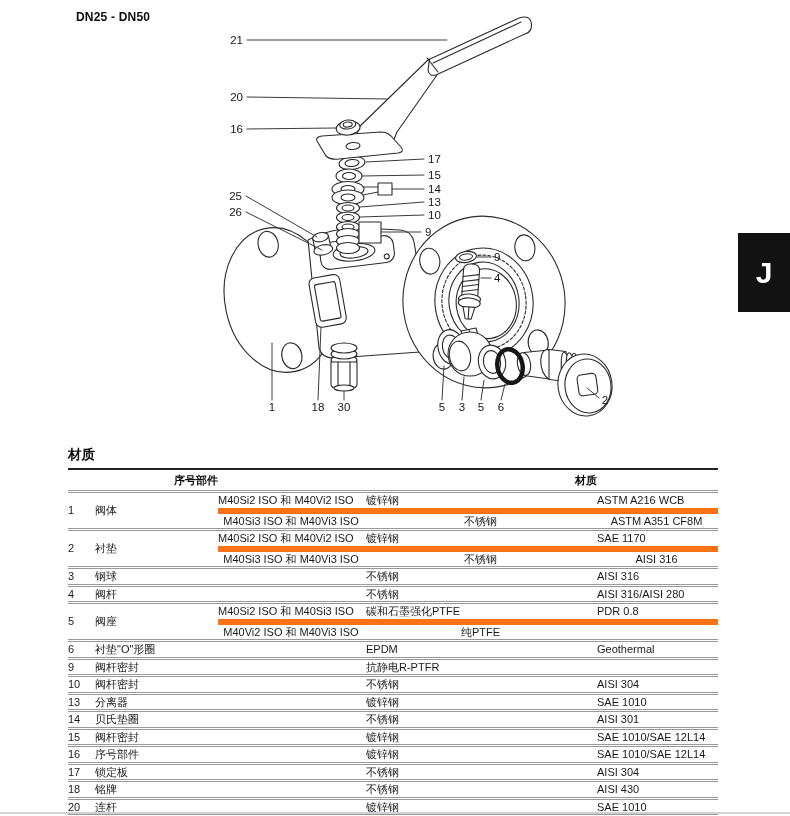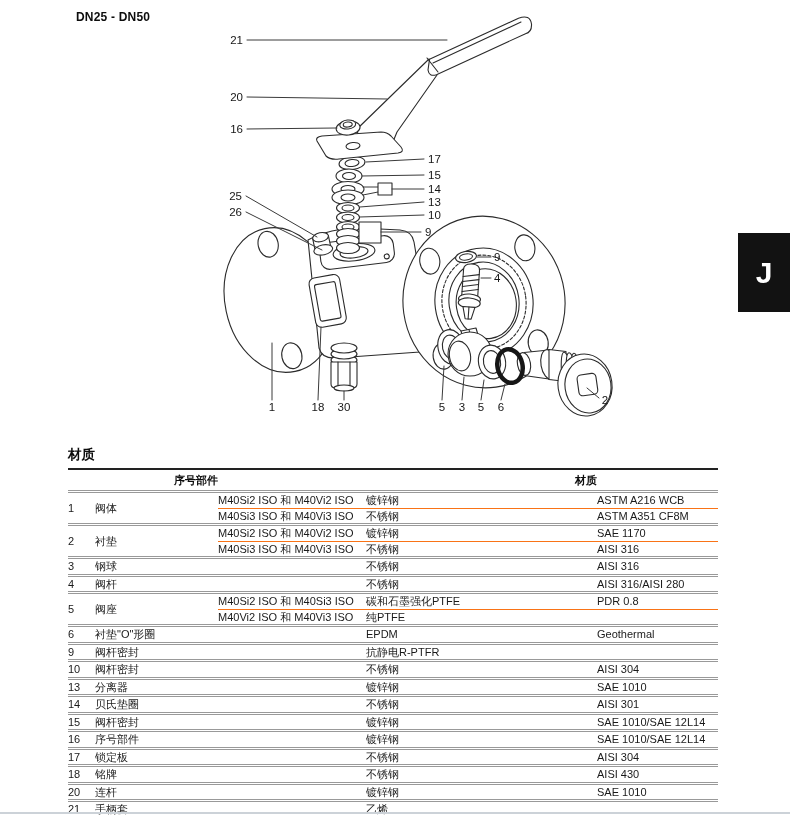--- a/index.html
+++ b/index.html
@@ -36,21 +36,21 @@
   }
   table.mat th {
     text-align:right; font-weight:bold; font-size:11px; color:#0d0d0d;
     padding:3px 0 2px 0; border-bottom:1px solid #555;
   }
   table.mat td {
     font-size:11px; line-height:12.5px; padding:1px 2px 1px 0; vertical-align:middle;
     color:#1a1a1a; white-space:nowrap; overflow:hidden;
   }
   tr.gs td { border-top:3px double #999; }
-  tr.sub td { border-top:1px solid #f97316; }
+  tr.sub td { border-top:6px solid #f97316;text-align:center; }
   .page-bottom-edge {
     position:absolute; left:0; width:790px; bottom:2px; height:2px; background:#ccd2d8;
   }
 </style>
 </head>
 <body>
 
 <div class="page-title">DN25 - DN50</div>
 
 <svg class="diagram" width="790" height="440" viewBox="0 0 790 440">

